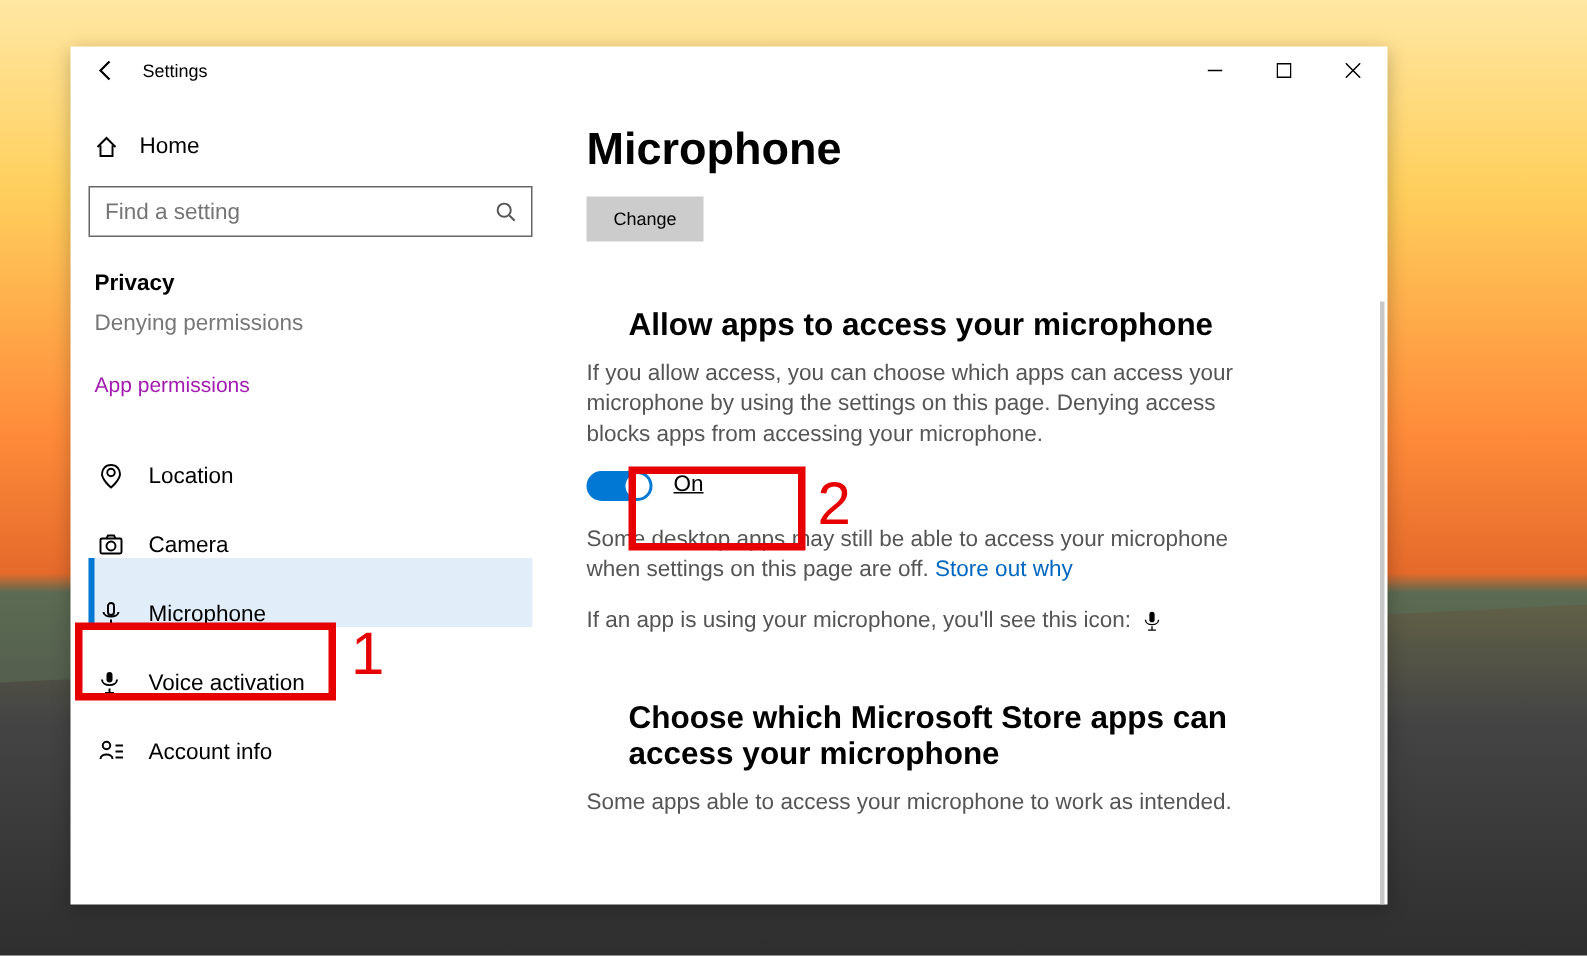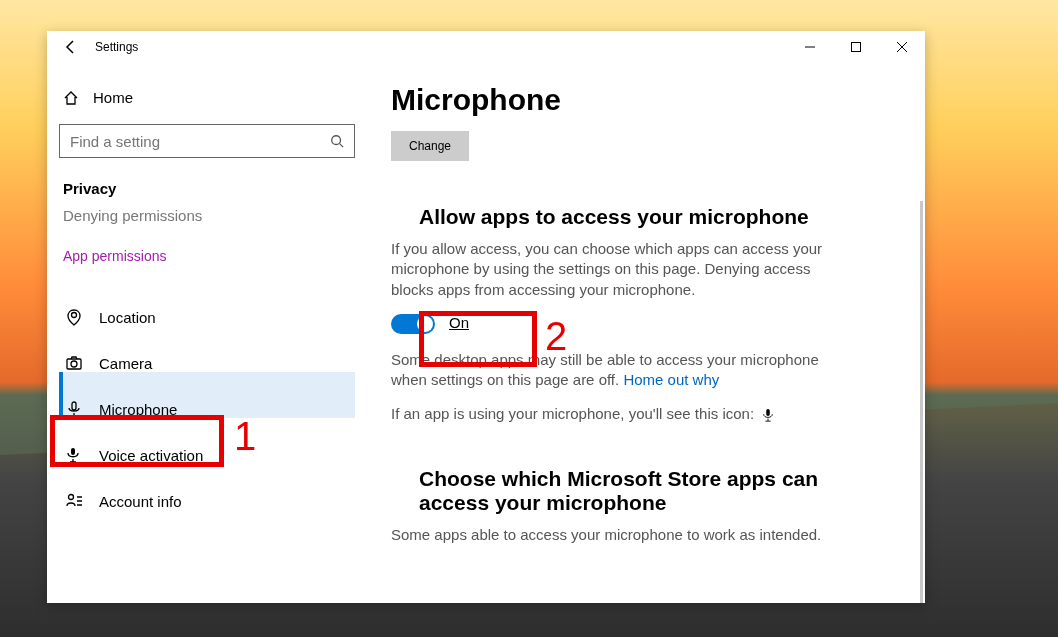--- a/index.html
+++ b/index.html
@@ -200,21 +200,21 @@
 
       <div class="h2">Allow apps to access your microphone</div>
       <div class="para">If you allow access, you can choose which apps can access your microphone by using the settings on this page. Denying access blocks apps from accessing your microphone.</div>
 
       <div class="toggle-row">
         <div class="toggle"></div>
         <span class="toggle-label">On</span>
       </div>
 
       <div class="para">
-        <span>Some desktop apps may still be able to access your microphone when settings on this page are off. </span><span class="link">Home out why</span>
+        <span>Some desktop apps may still be able to access your microphone when settings on this page are off. </span><span class="link">Store out why</span>
       </div>
 
       <div class="para">
         <span>If an app is using your microphone, you'll see this icon:</span>
         <span class="inline-icon"><svg viewBox="0 0 12 16">
               <rect x="4" y="1" width="4" height="8" rx="2"></rect>
               <path d="M1 7 C1 12 11 12 11 7 M6 12 V15 M3 15 H9" stroke="#000" stroke-width="1" fill="none"></path>
             </svg></span>
       </div>
 

